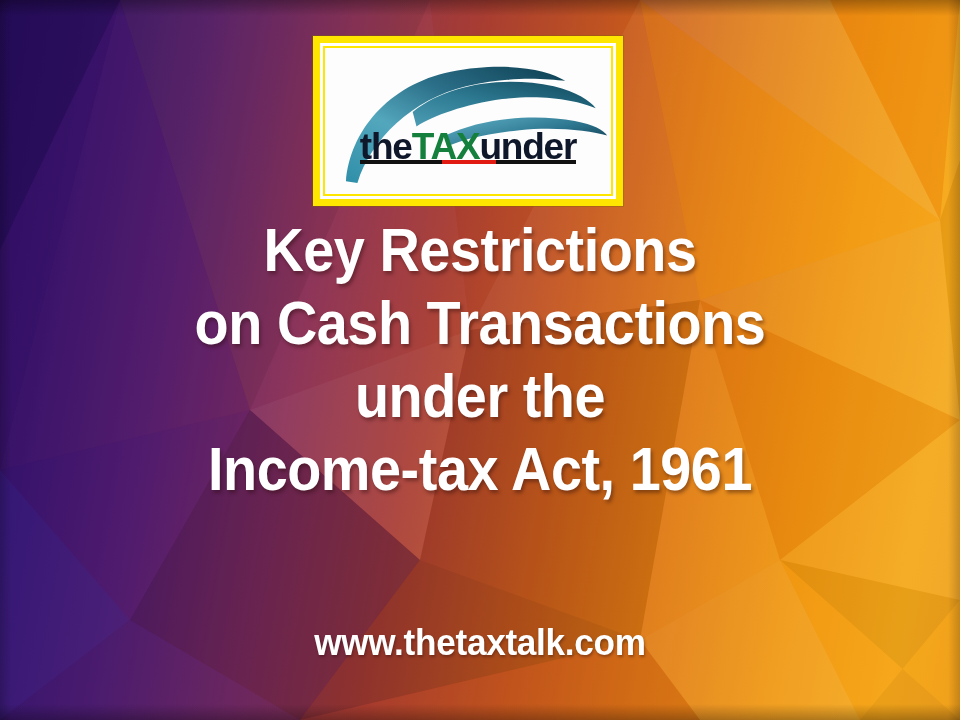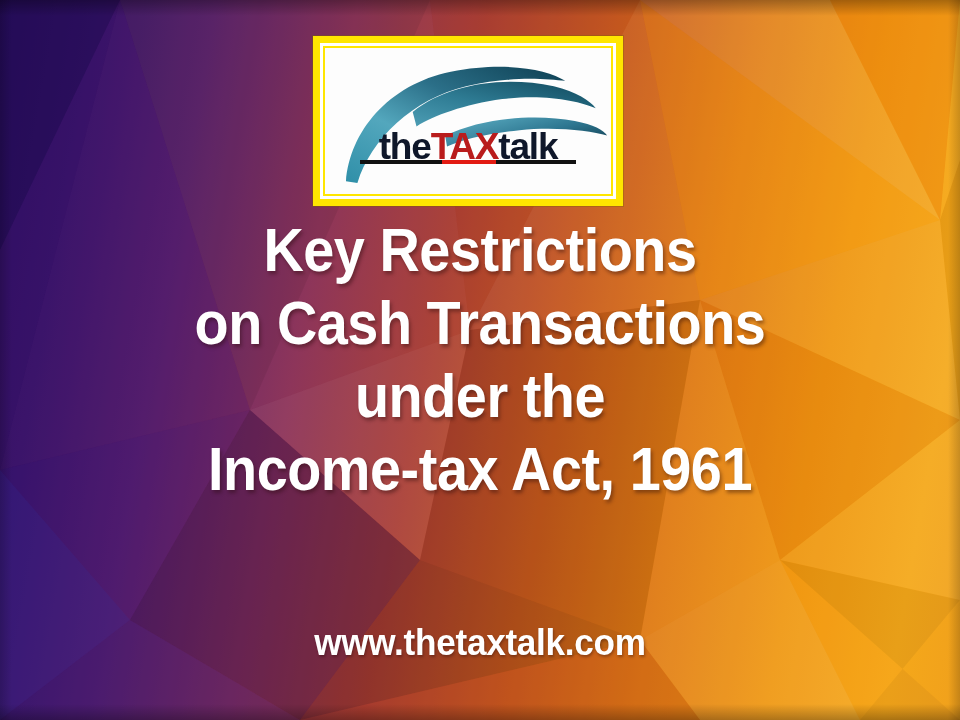--- a/index.html
+++ b/index.html
@@ -80,21 +80,21 @@
     top: 55%;
     text-align: center;
     font-family: "Liberation Sans", sans-serif;
     font-weight: bold;
     font-size: 37px;
     letter-spacing: -1.2px;
     white-space: nowrap;
     line-height: 1;
   }
   .wm-the, .wm-talk { color: #0f172a; }
-  .wm-tax { color: #b91c1c; }
+  .wm-tax { color: #15803d; }
 
   .wm-rule {
     position: absolute;
     left: 50%;
     transform: translateX(-50%);
     top: 76.5%;
     width: 216px;
     height: 4px;
     display: flex;
   }
@@ -210,21 +210,21 @@
                  C232,34 196,30 148,42 C92,56 48,100 34,148 Z" fill="url(#sw1)"></path>
 
         <path d="M92,70 C128,40 186,30 240,42 C264,48 278,58 284,66
                  C266,58 230,50 186,56 C146,62 114,74 96,86 Z" fill="url(#sw2)"></path>
 
         <path d="M126,96 C166,76 222,72 262,80 C282,84 292,90 296,96
                  C278,90 240,86 204,90 C170,94 144,100 128,108 Z" fill="url(#sw3)"></path>
       </svg>
 
       <div class="logo-wordmark">
-        <span class="wm-the">the</span><span class="wm-tax">TAX</span><span class="wm-talk">talk</span>
+        <span class="wm-the">the</span><span class="wm-tax">TAX</span><span class="wm-talk">under</span>
       </div>
 
       <div class="wm-rule">
         <i class="seg-dark" style="width:38%"></i>
         <i class="seg-red" style="width:25%"></i>
         <i class="seg-dark" style="width:37%"></i>
       </div>
 
     </div>
   </div>

